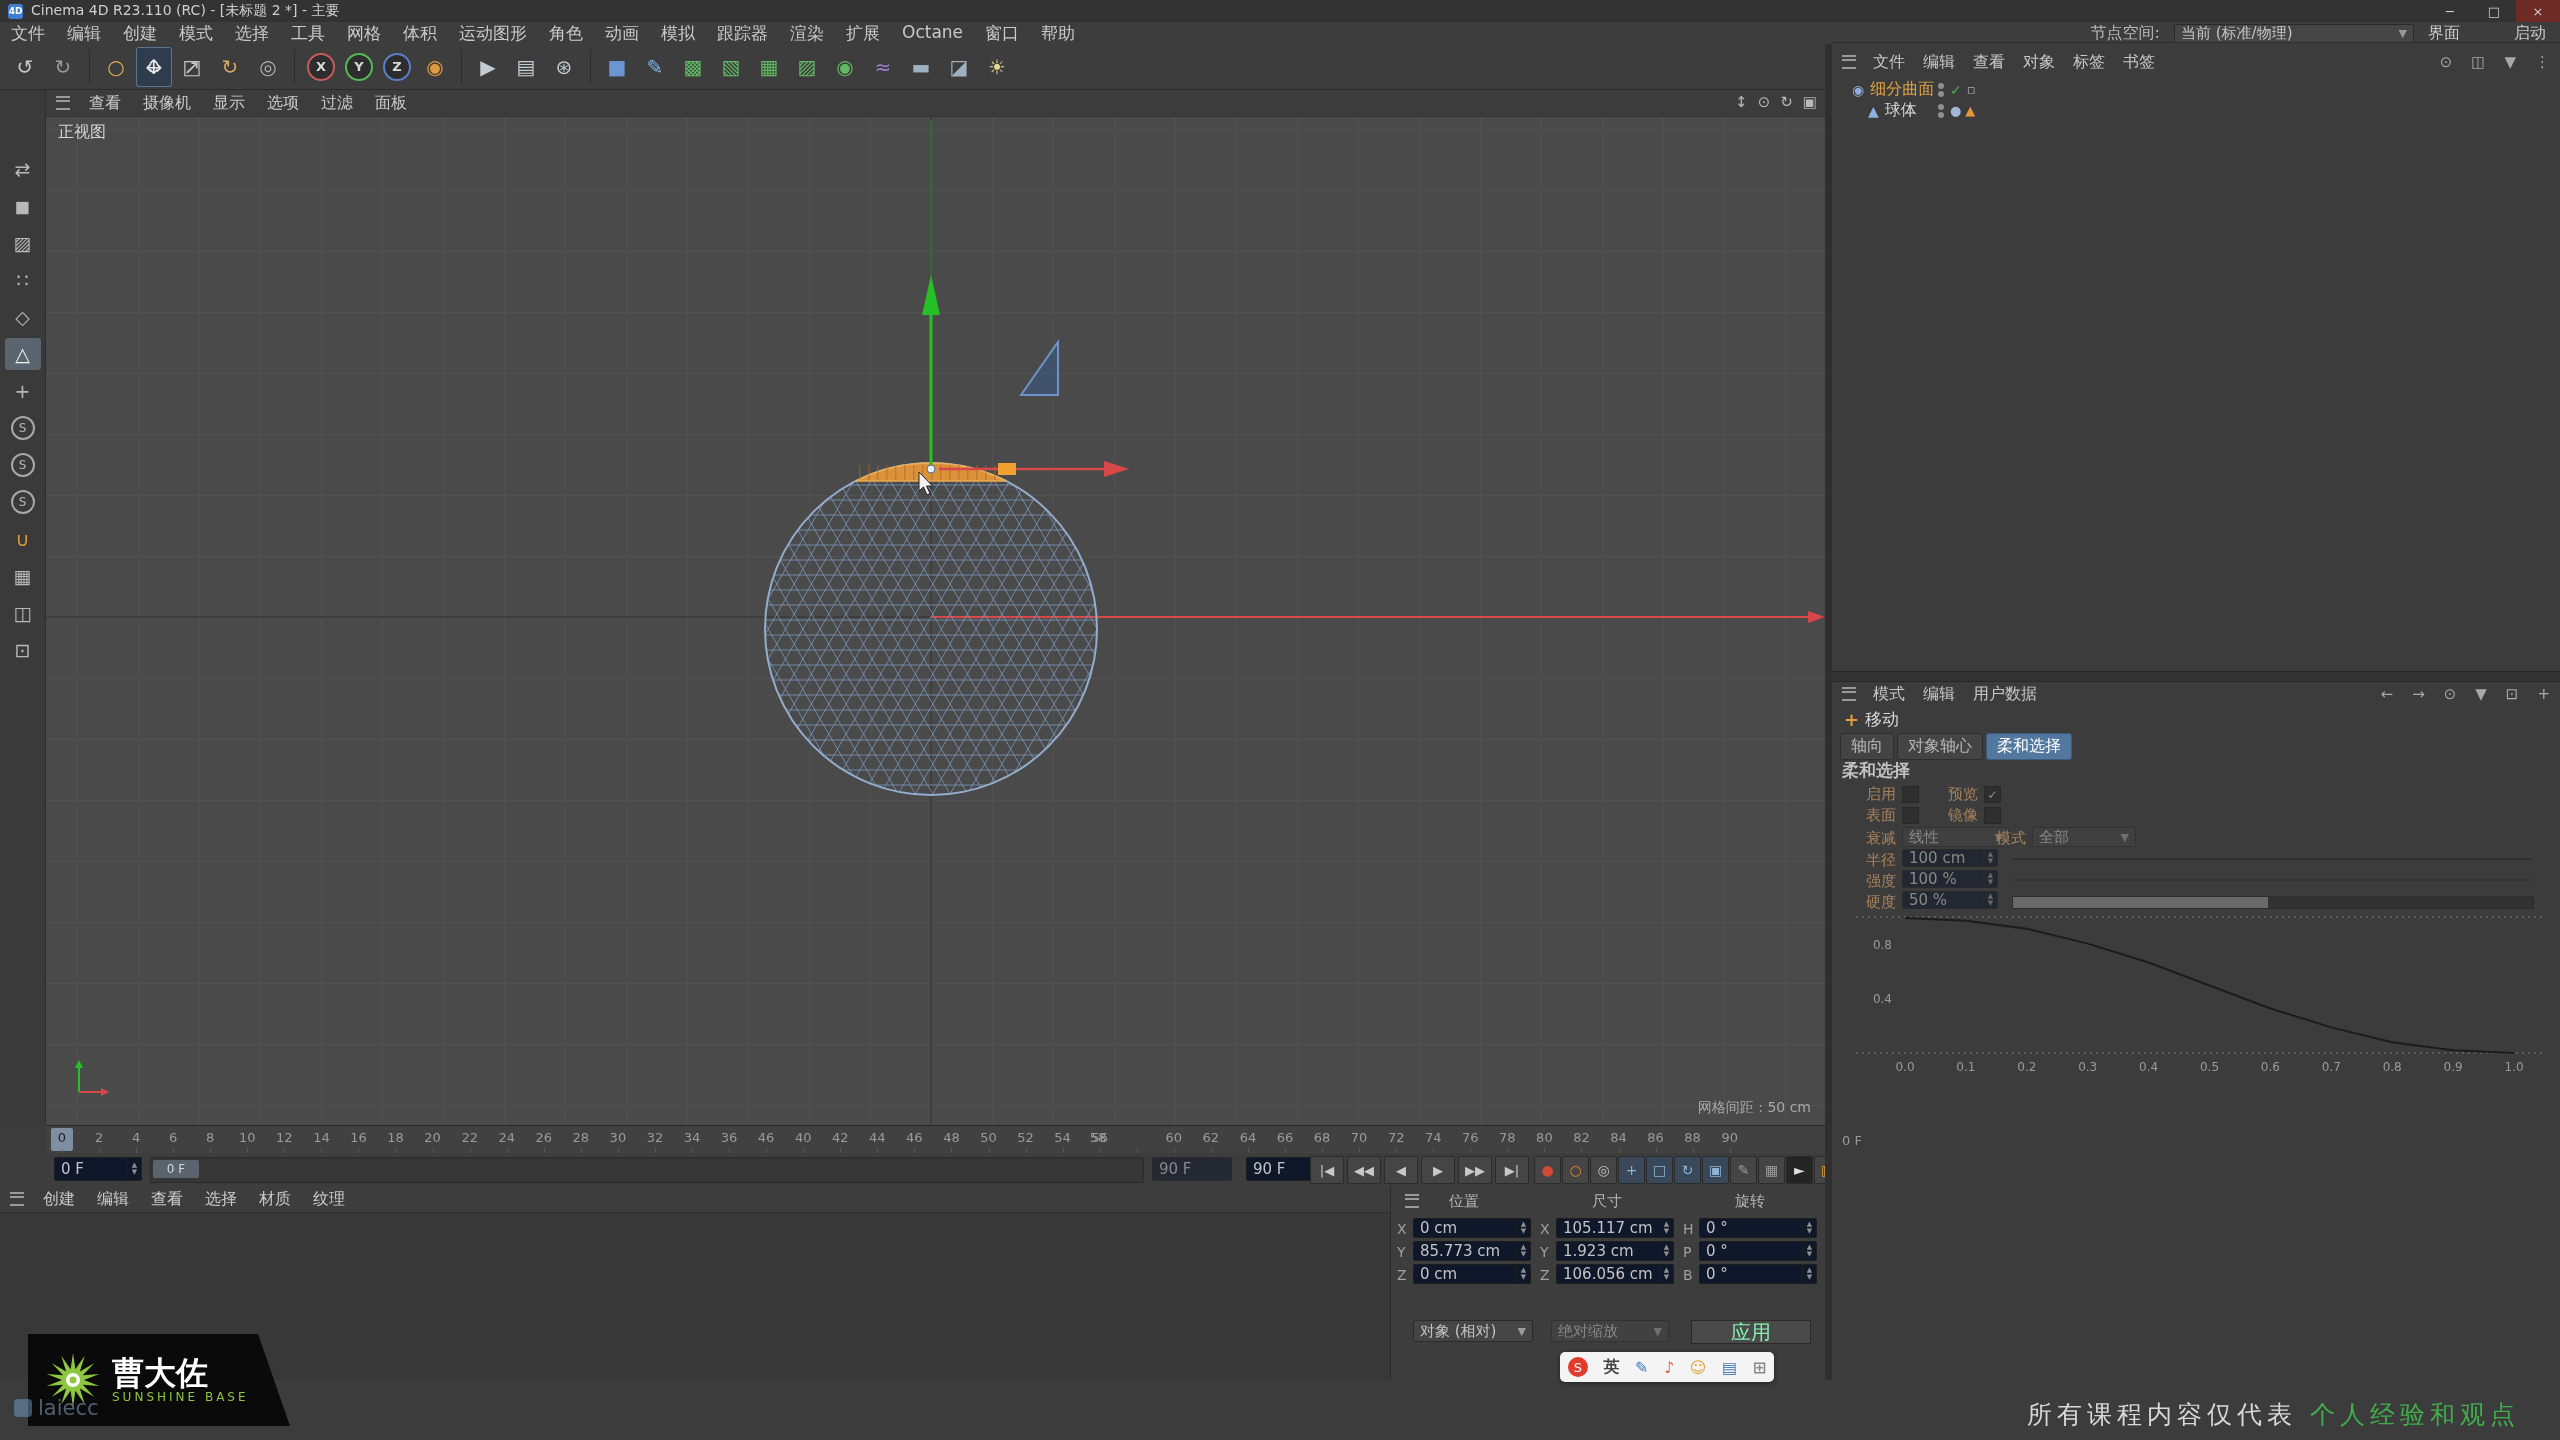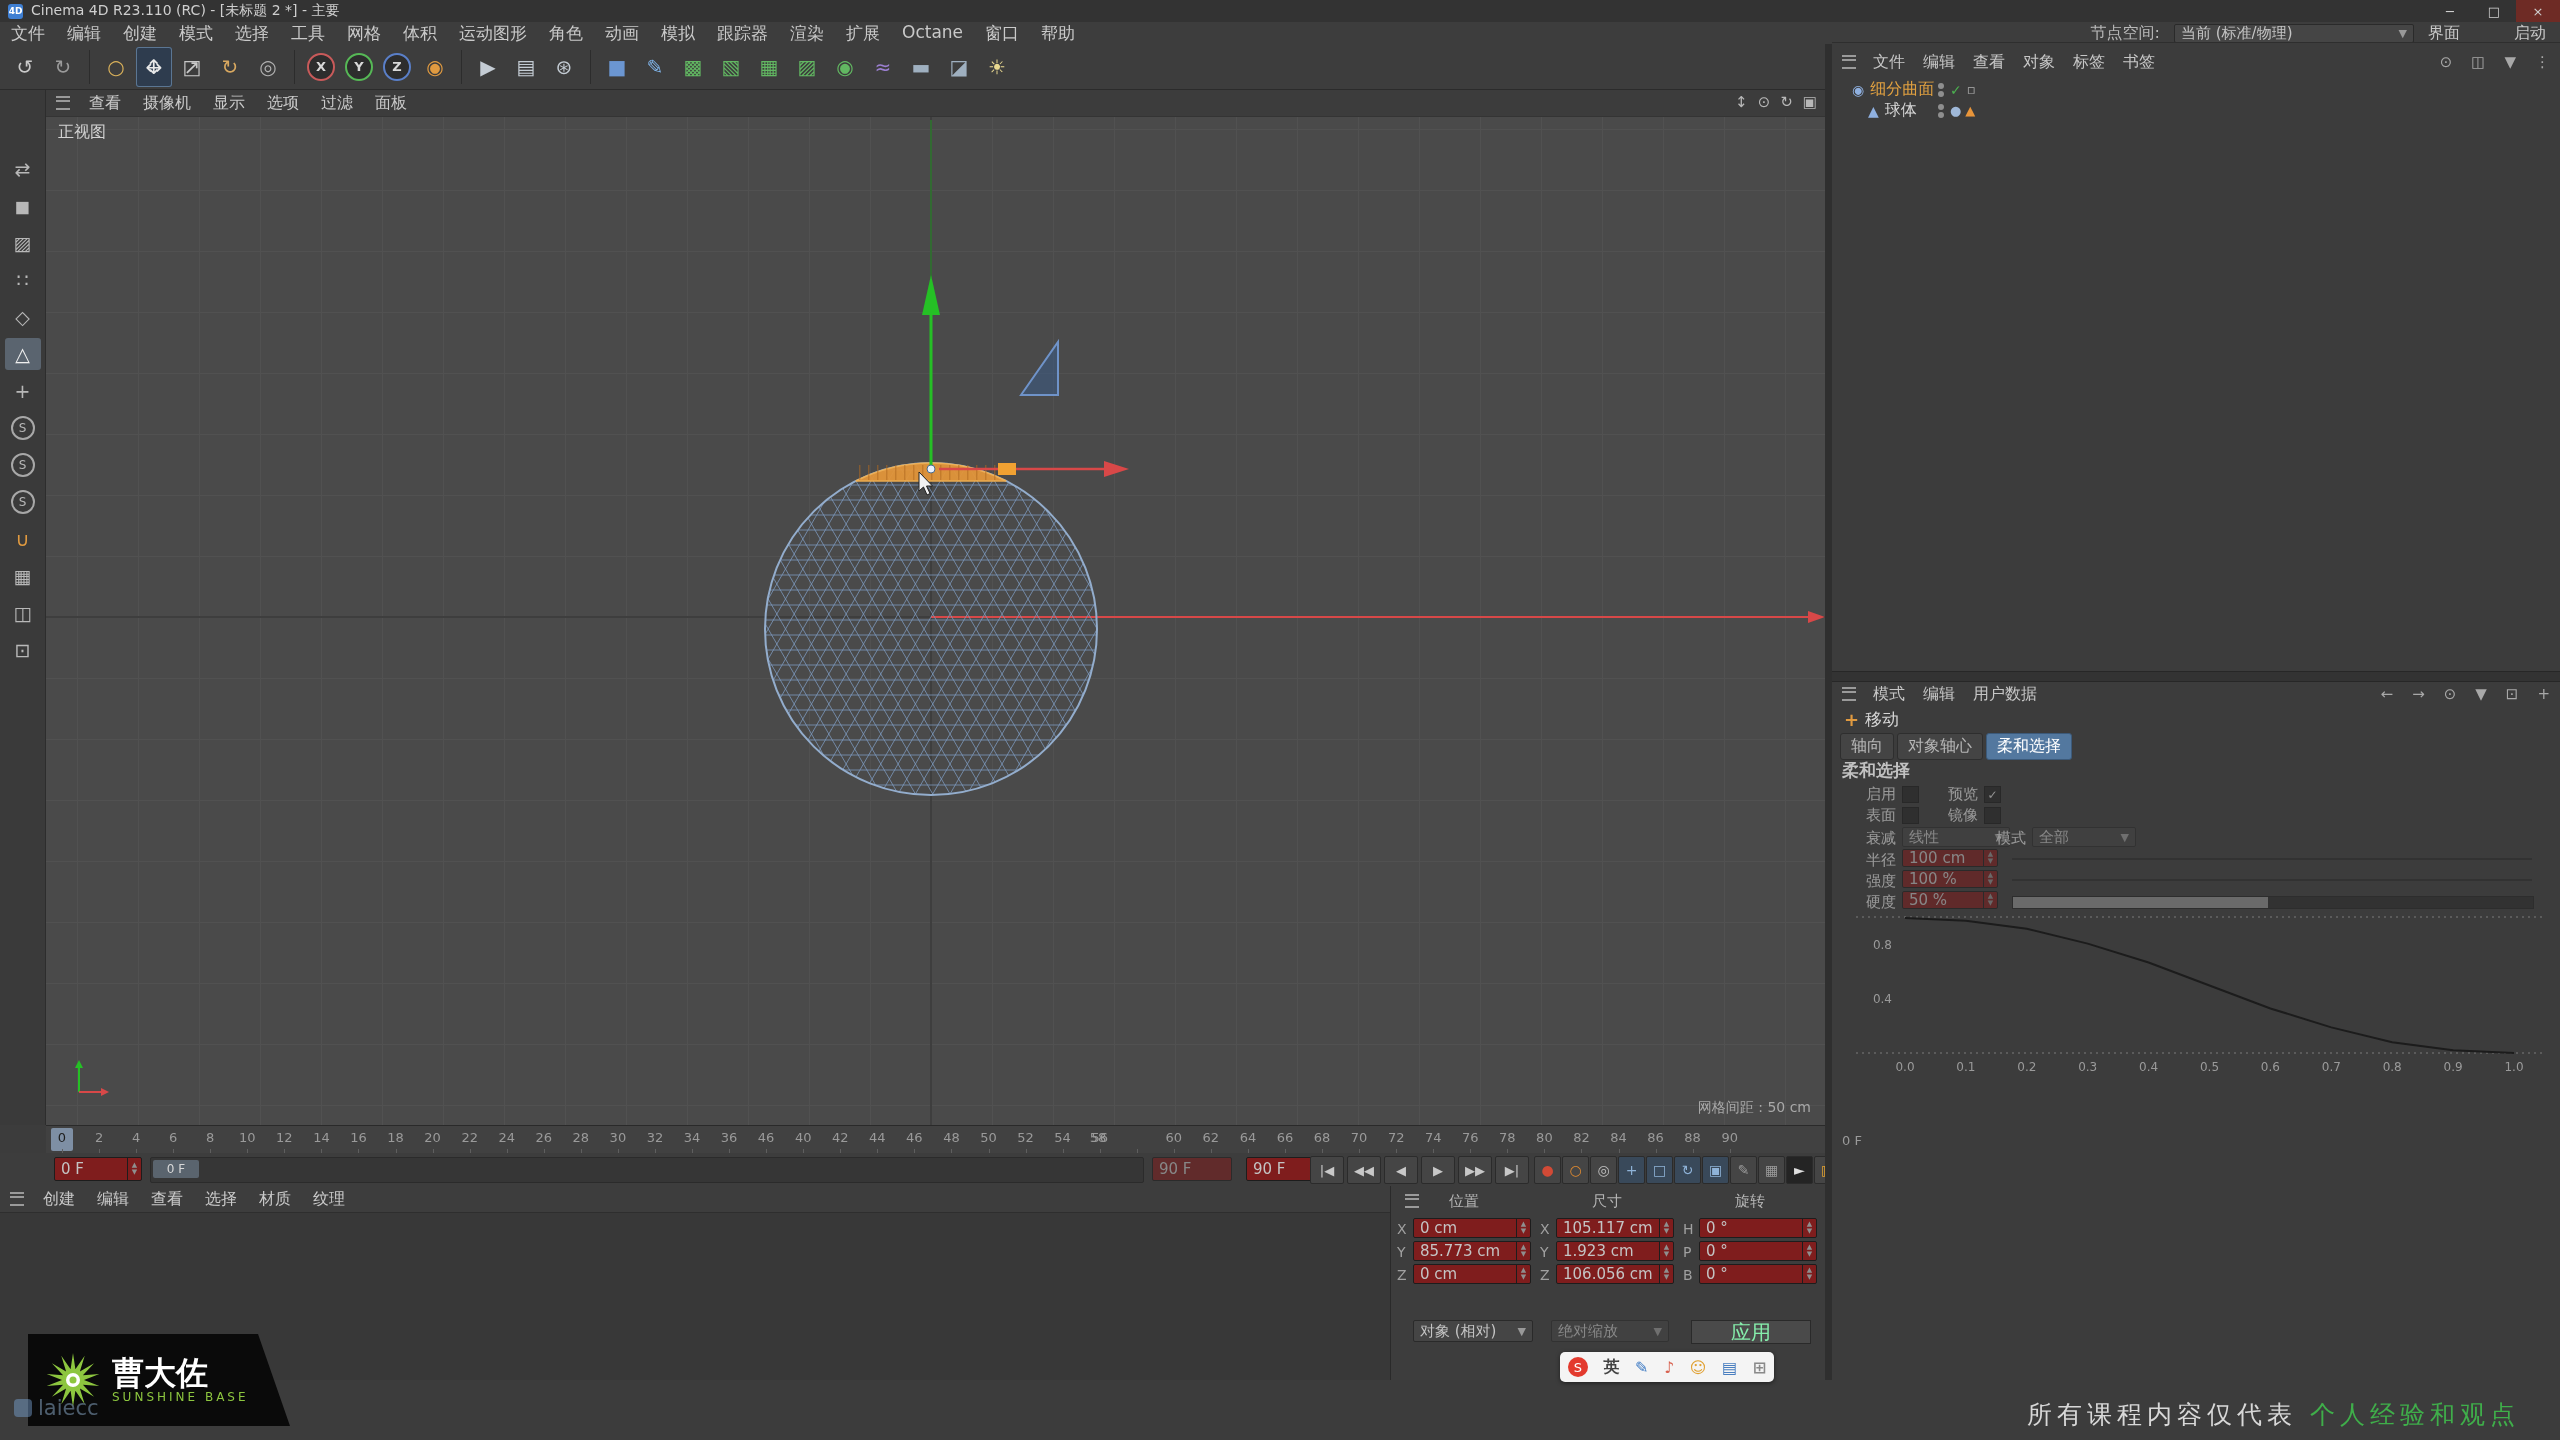--- a/index.html
+++ b/index.html
@@ -39,21 +39,21 @@
   #vp-grid-info{position:absolute;right:14px;bottom:8px;font-size:14px;color:#a8a8a8}
   #vp-corner{position:absolute;right:8px;top:3px;display:flex;gap:10px}
   .vpc{font-size:15px;color:#b8b8b8}
   #vp-svg{position:absolute;left:0;top:0}
   
   #ruler{left:46px;top:1125px;width:1779px;height:28px;background:#414141;border-top:1px solid #2a2a2a;border-bottom:1px solid #2a2a2a;overflow:hidden}
   .rlabel{position:absolute;top:4px;width:28px;text-align:center;font-size:13px;color:#9a9a9a}
   .rtick{position:absolute;bottom:0;width:1px;height:5px;background:#5f5f5f}
   #rmarker{position:absolute;left:5px;top:2px;width:22px;height:23px;background:#7e8fa4;border-radius:2px}
   #transport{left:0;top:1153px;width:1826px;height:33px;background:#3d3d3d;border-bottom:1px solid #2b2b2b}
-  .fld{position:absolute;background:#7f1d1d;border:1px solid #1d1d1d;border-radius:2px;display:flex;align-items:center;font-size:15px;color:#c4c4c4;box-sizing:border-box}
+  .fld{position:absolute;background:#0f172a;border:1px solid #1d1d1d;border-radius:2px;display:flex;align-items:center;font-size:15px;color:#c4c4c4;box-sizing:border-box}
   .fld .val{flex:1;padding:0 6px;white-space:nowrap;overflow:hidden}
   .spin{width:13px;align-self:stretch;border-left:1px solid #1d1d1d;display:flex;flex-direction:column;align-items:center;justify-content:center;color:#8f8f8f}
   .spin span{font-size:7px;line-height:7px}
   #track{position:absolute;left:150px;top:4px;width:992px;height:24px;background:#363636;border:1px solid #2b2b2b;border-radius:2px}
   #track-handle{position:absolute;left:2px;top:2px;width:46px;height:18px;background:#5a646e;border-radius:2px;font-size:12px;color:#d8d8d8;display:flex;align-items:center;justify-content:center}
   .rbtn{width:32px;height:26px;background:#454545;border:1px solid #2b2b2b;border-radius:2px;display:flex;align-items:center;justify-content:center;font-size:13px;margin-right:3px;color:#c8c8c8}
   .kbtn{width:25px;height:26px;background:#454545;border:1px solid #2b2b2b;border-radius:2px;display:flex;align-items:center;justify-content:center;font-size:14px;margin-right:1px}
   .kbtn.on{background:#39495a}
   .kbtn.darkp{background:#242424}
   
@@ -75,21 +75,21 @@
   .ham::after{content:"";position:absolute;left:0;top:2px;width:100%;height:2px;background:#9a9a9a}
   .hicon{font-size:15px;color:#a8a8a8;margin-left:9px}
   .orow{position:absolute;left:0;width:100%;height:21px;display:flex;align-items:center;font-size:16px}
   .oicon{font-size:14px;margin-right:6px}
   .vdots{display:flex;flex-direction:column;gap:2px;margin-right:6px}
   .vdots i{width:6px;height:6px;border-radius:50%;background:#8f8f8f}
   .otag{font-size:13px;margin-right:4px}
   #om-am-divider{position:absolute;left:0;top:628px;width:100%;height:9px;background:#333333;border-top:1px solid #272727;border-bottom:1px solid #272727}
   .tab{padding:2px 10px;font-size:16px;color:#b5b5b5;background:#444444;border:1px solid #2e2e2e;border-radius:3px;margin-right:3px}
   .tab.on{background:#53789f;color:#ffffff;border-color:#3c5a7a}
-  .lab{position:absolute;font-size:15px;color:#e5e5e5;text-align:right}
+  .lab{position:absolute;font-size:15px;color:#fdba74;text-align:right}
   .chk{position:absolute;width:15px;height:15px;background:#262626;border:1px solid #181818;display:flex;align-items:center;justify-content:center;font-size:12px;color:#d8d8d8}
   
   #branding{left:0;top:1380px;width:2560px;height:60px;background:#0a0a0a;display:flex;align-items:center;justify-content:center}
   #brand-center{display:flex;align-items:center;gap:8px}
   #brand-text{font-size:28px;font-weight:bold;color:#f2f2f2;letter-spacing:2px}
   #brand-right{position:absolute;right:40px;top:1398px;font-size:25px;letter-spacing:5px;color:#d8d8d8}
   #brand-right .hl{color:#3fae4a}
   #badge{left:28px;top:1334px;width:280px;height:92px;background:#0a0a0a;clip-path:polygon(0 0,230px 0,262px 92px,0 92px);display:flex;align-items:center;z-index:5}
   #badge-title{font-size:32px;font-weight:bold;color:#ffffff;line-height:34px}
   #badge-sub{font-size:12px;color:#8dc63f;letter-spacing:3px}

